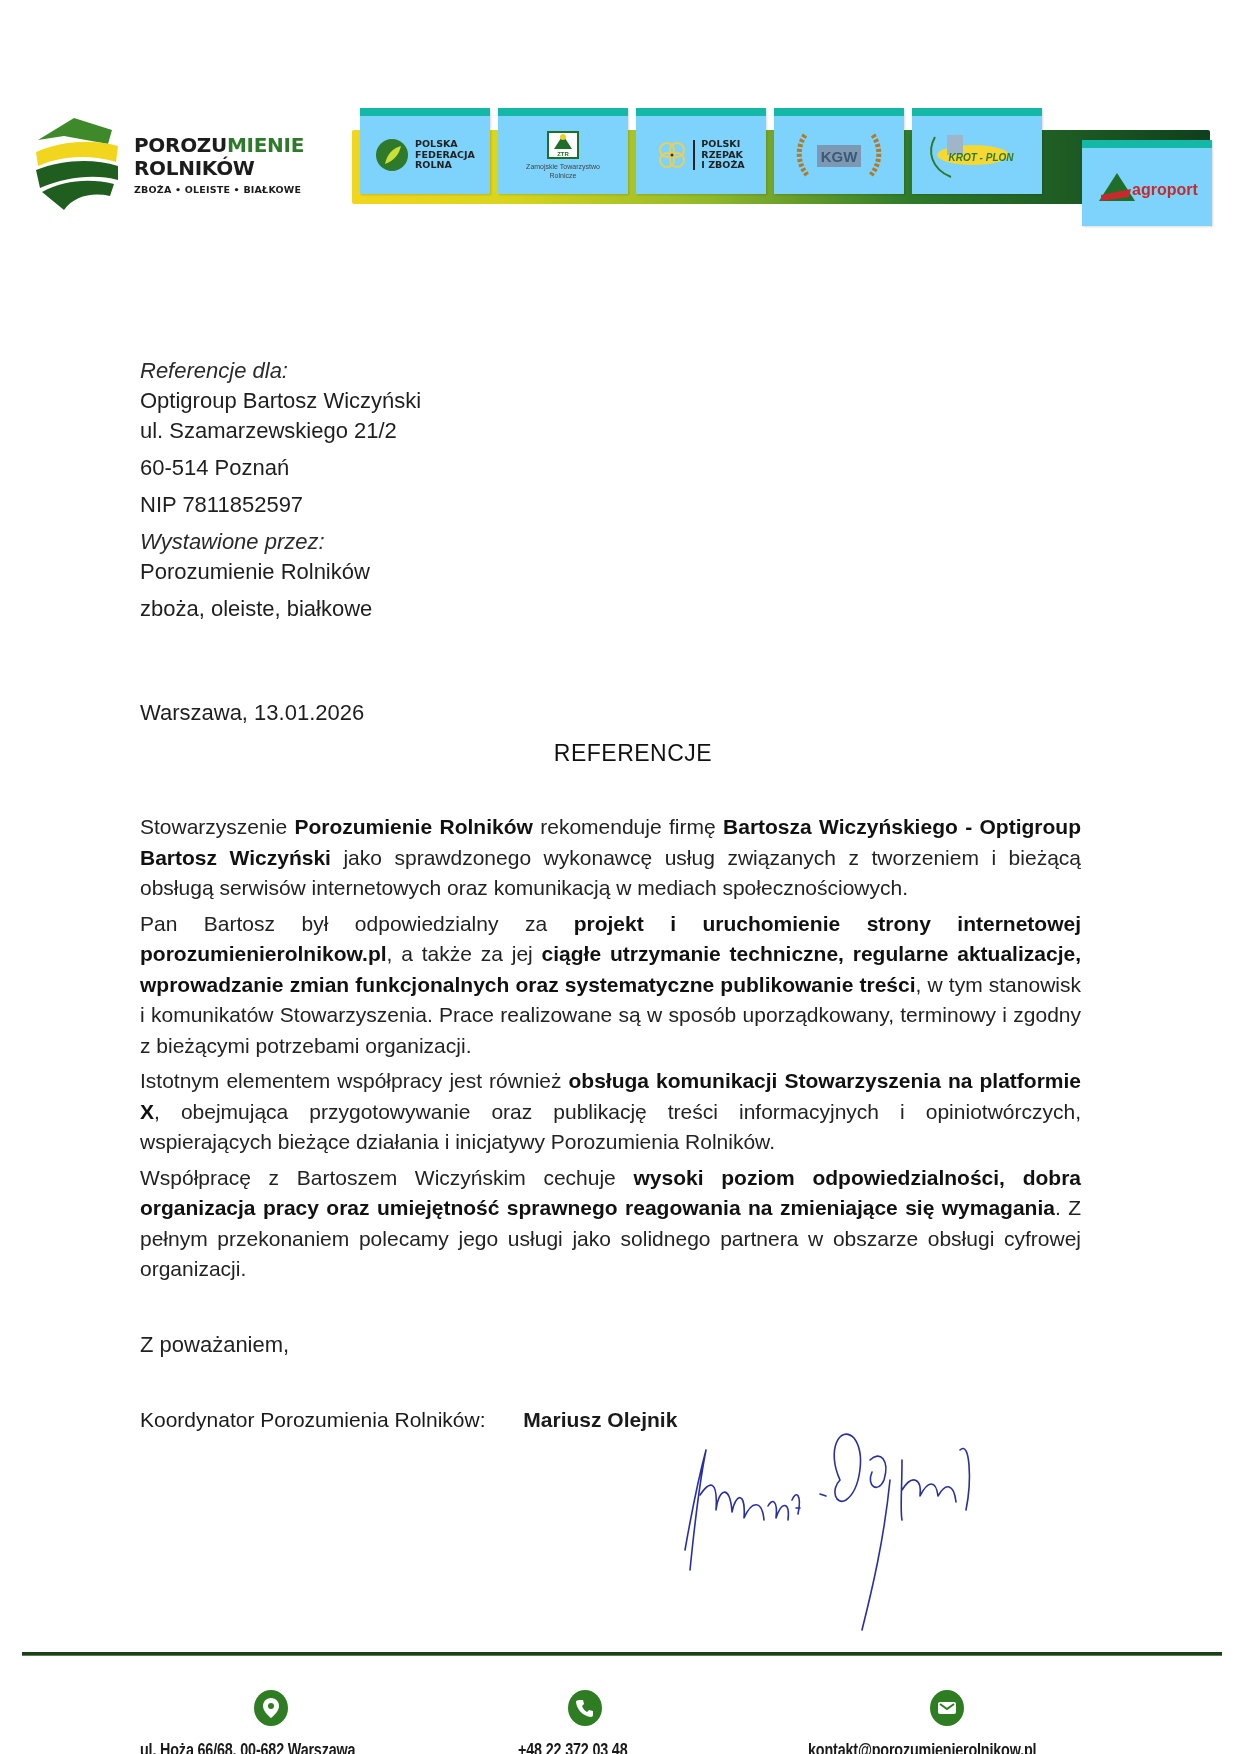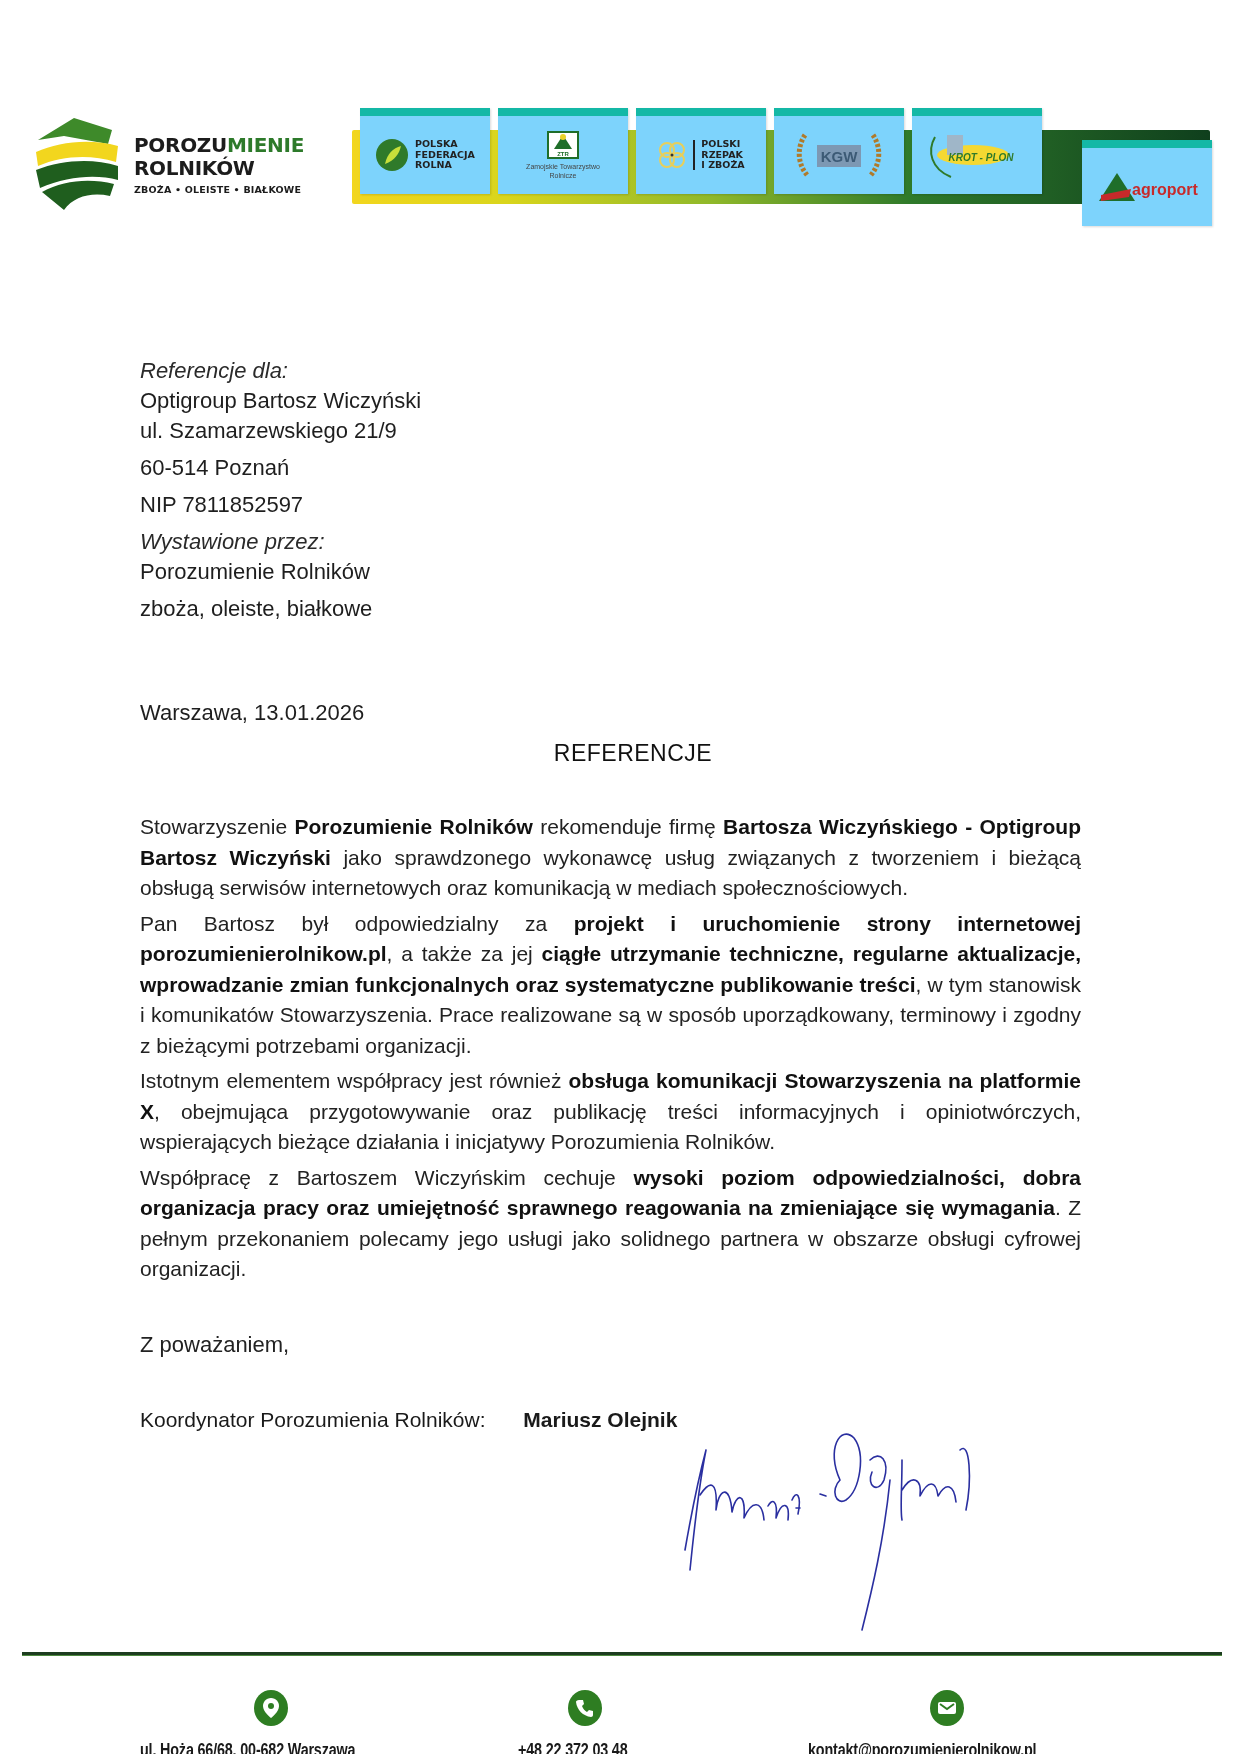--- a/index.html
+++ b/index.html
@@ -151,21 +151,21 @@
       <path d="M4 36 L22 8 L40 36 Z" fill="#1f6e2a"></path>
       <path d="M6 30 L36 24 L34 32 L6 36 Z" fill="#c72a2a"></path>
       <text x="70" y="30" font-size="16" text-anchor="middle" fill="#c72a2a" font-weight="700">agroport</text>
     </svg>
   </div>
 </div>
 
 <div class="addr">
   <div class="it">Referencje dla:</div>
   <div>Optigroup Bartosz Wiczyński</div>
-  <div>ul. Szamarzewskiego 21/9</div>
+  <div>ul. Szamarzewskiego 21/2</div>
   <div class="gap">60-514 Poznań</div>
   <div class="gap">NIP 7811852597</div>
   <div class="it gap">Wystawione przez:</div>
   <div>Porozumienie Rolników</div>
   <div class="gap">zboża, oleiste, białkowe</div>
 </div>
 
 <div class="date">Warszawa, 13.01.2026</div>
 <div class="title"><span>REFERENCJE</span></div>
 

